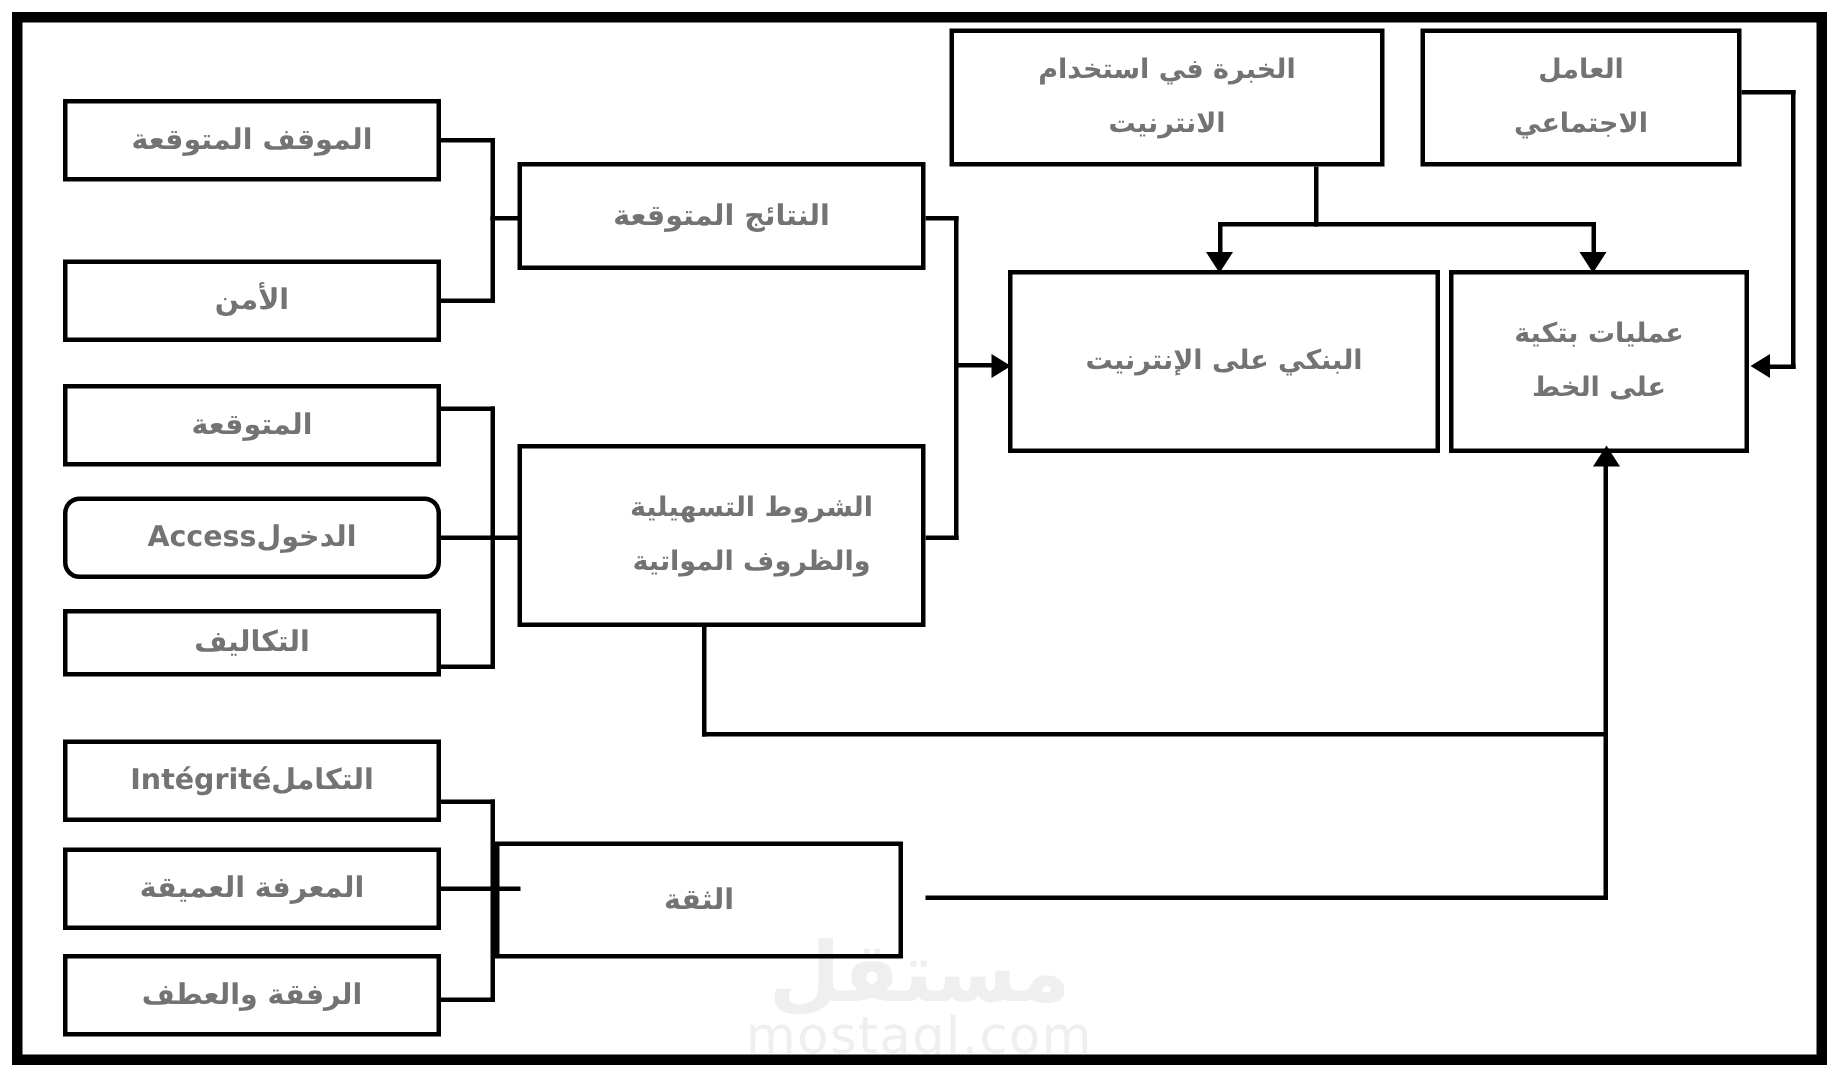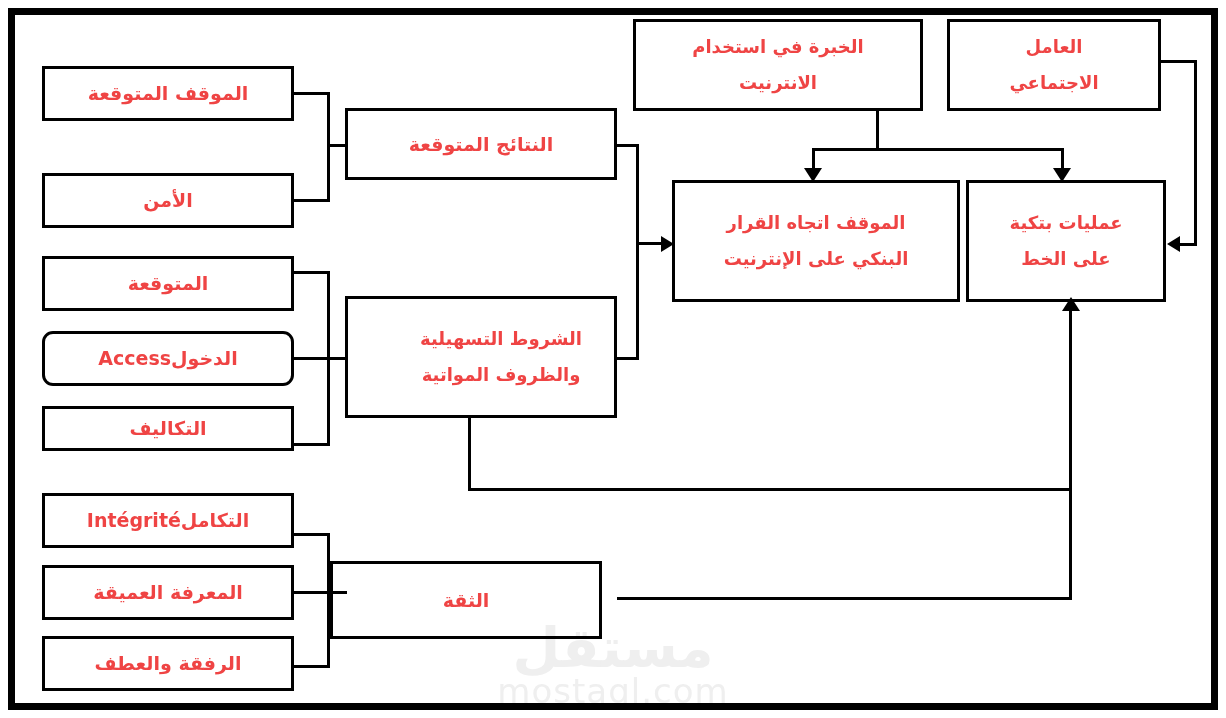--- a/index.html
+++ b/index.html
@@ -24,21 +24,21 @@
     font-size:34px;color:#efefef;font-weight:400;letter-spacing:1px;
     line-height:1.05;margin-top:-2px;
   }
 
   
   .node{
     position:absolute;box-sizing:border-box;
     border:3px solid #000;background:transparent;
     display:flex;align-items:center;justify-content:center;
     text-align:center;direction:rtl;
-    font-weight:700;color:#ef4444;
+    font-weight:700;color:#737373;
     line-height:1.5;
     z-index:5;
   }
   .node .lines{display:block;width:100%;padding:0 6px;box-sizing:border-box;}
   .node .l{display:block;}
   .s18{font-size:18px;}
   .s19{font-size:19px;}
   .two-line{line-height:2.0;}
 
   
@@ -180,21 +180,20 @@
   <div class="v" style="left:1061px;top:148px;height:27px;"></div>
   <div class="arrow ar-down" style="left:1053px;top:168px;"></div>
 
   <div class="h" style="left:1161px;top:60px;width:36px;"></div>
   <div class="v" style="left:1194px;top:60px;height:186px;"></div>
   <div class="h" style="left:1180px;top:243px;width:17px;"></div>
   <div class="arrow ar-left" style="left:1167px;top:236px;"></div>
 
   <div class="node s18 two-line" style="left:672px;top:180px;width:288px;height:122px;">
     <span class="lines">
-      <span class="l">الموقف اتجاه القرار</span>
       <span class="l">البنكي على الإنترنيت</span>
     </span>
   </div>
 
   <div class="node s18 two-line" style="left:966px;top:180px;width:200px;height:122px;">
     <span class="lines">
       <span class="l">عمليات بتكية</span>
       <span class="l">على الخط</span>
     </span>
   </div>

